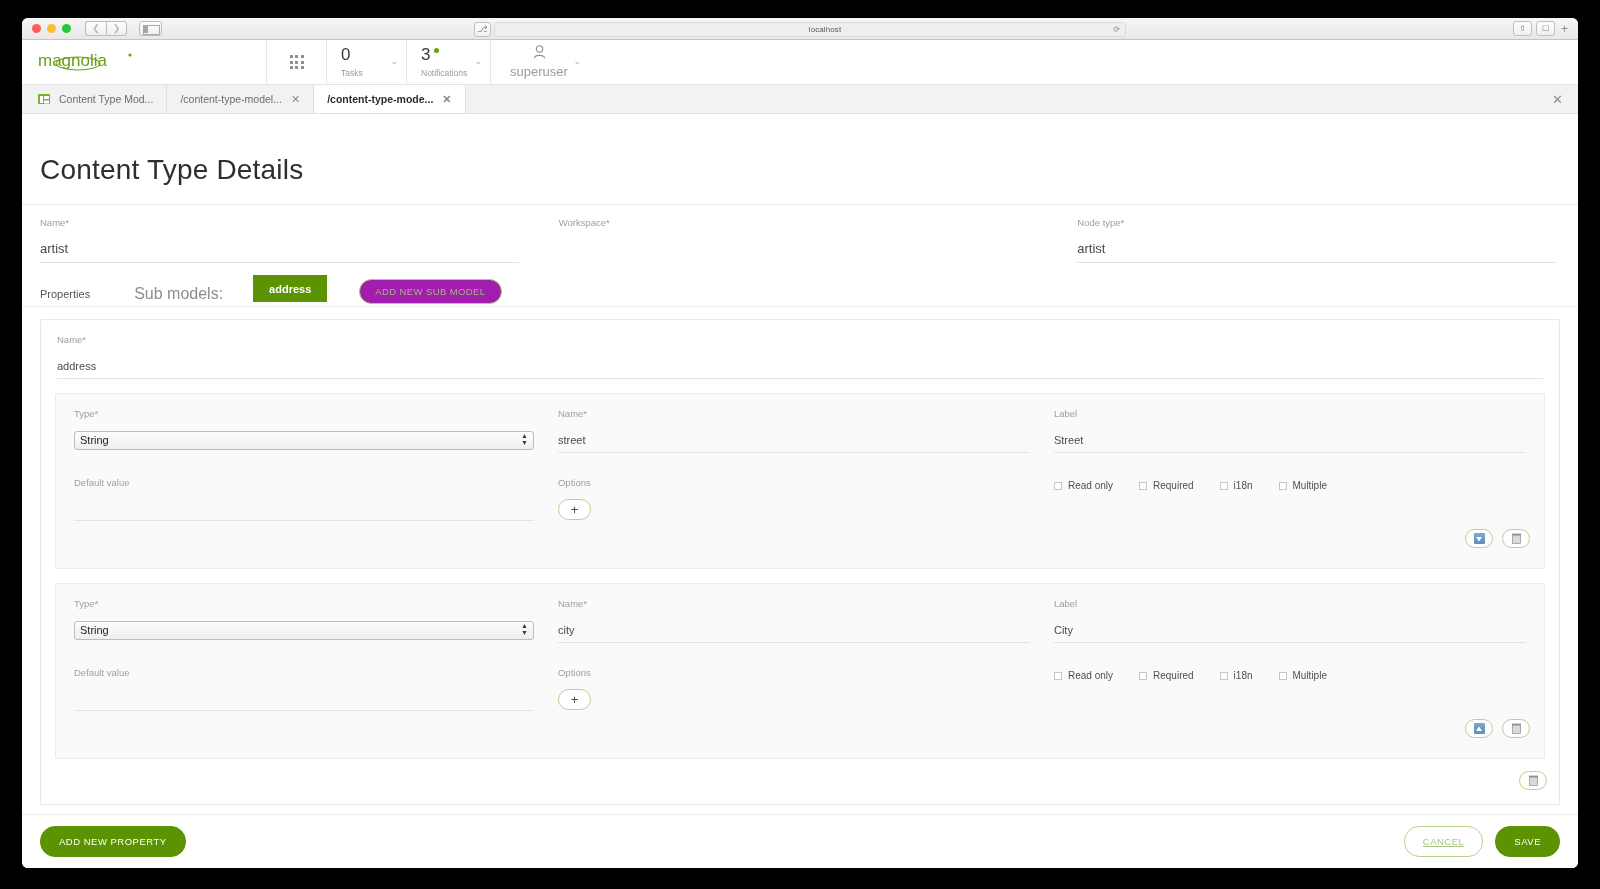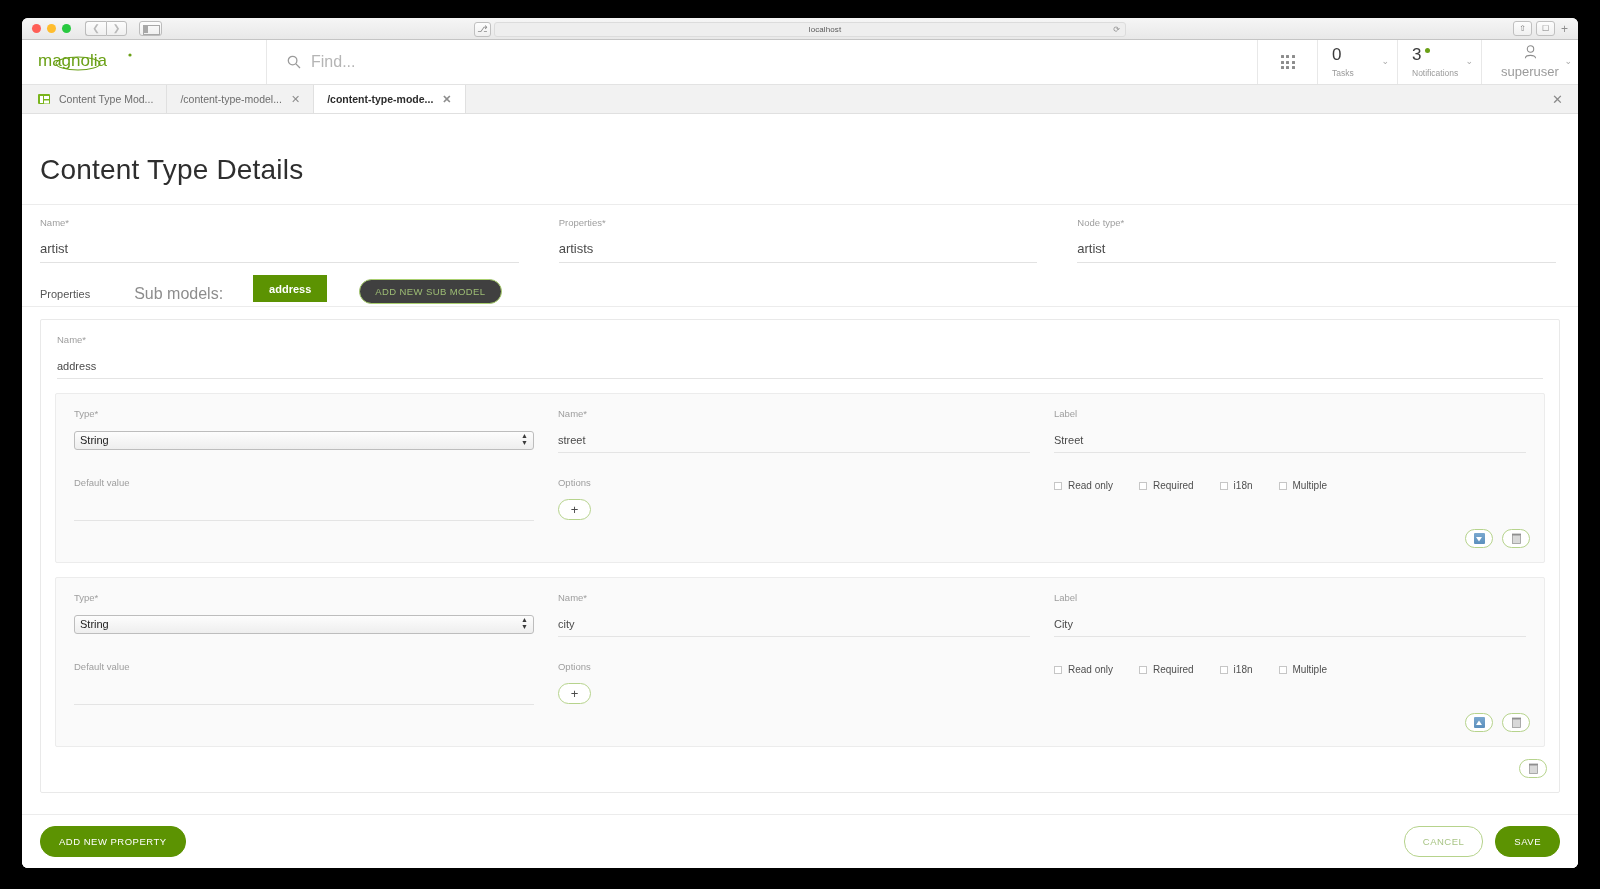--- a/index.html
+++ b/index.html
@@ -221,21 +221,21 @@
     align-self: stretch;
     display:flex; align-items:center;
     margin-top: -6px;
     height: 27px;
   }
   .sm-add {
     border: 1px solid #a9cf6e; border-radius: 14px;
     color: #9dbd74; font-size: 9.5px; letter-spacing: 0.4px;
     padding: 6px 15px;
     margin-left: 18px;
-    background: #404040;
+    background: #a21caf;
     margin-top: -4px;
   }
 
   
   .submodel-panel {
     margin: 12px 18px 0 18px;
     border: 1px solid #e9e9e9;
     border-radius: 2px;
     background: #fff;
     position: relative;
@@ -243,21 +243,21 @@
   }
   .sm-name-block { padding: 14px 16px 0 16px; }
   .sm-name-block .field-label { margin-bottom: 11px; }
 
   .prop-card {
     margin: 14px 14px 0 14px;
     background: #fafafa;
     border: 1px solid #ececec;
     border-radius: 2px;
     position: relative;
-    padding-bottom: 14px;
+    padding-bottom: 20px;
   }
   .prop-grid { display: flex; padding-top: 14px; }
   .pg-col { width: 33.333%; padding: 0 18px; }
   .pg-col.c2 { padding-left: 6px; }
   .pg-col.c3 { padding-left: 6px; }
 
   select.type-select {
     width: 100%; height: 19px;
     font-size: 11px; color: #222;
     font-family: "Liberation Sans", sans-serif;
@@ -340,21 +340,21 @@
   }
   .btn-pill {
     border-radius: 15px;
     font-size: 9.5px; letter-spacing: 0.5px;
     padding: 9px 18px;
     border: 1px solid transparent;
     background: #fff;
     cursor: default;
   }
   .btn-green { background: #5c9302; color: #fff; border-color: #5c9302; }
-  .btn-outline { border-color: #b6d38c; color: #a8c484; }
+  .btn-outline { border-color: #b6d38c; color: #a8c484; text-decoration: underline; }
   .footer-right { display:flex; gap: 12px; align-items:center; }
 </style>
 </head>
 <body>
 
 <div class="browser-window">
 
   <div class="browser-toolbar">
     <div class="traffic">
       <span class="dot red"></span>
@@ -386,29 +386,20 @@
 
     <div class="app-header">
       <div class="logo-box">
         <svg class="logo-svg" width="96" height="26" viewBox="0 0 96 26">
           <text x="0" y="17" font-family="Liberation Sans, sans-serif" font-size="17" font-weight="400" fill="#6aa016">magnolia</text>
           <ellipse cx="40" cy="14.5" rx="22" ry="6.5" fill="none" stroke="#6aa016" stroke-width="1.1"></ellipse>
           <circle cx="92" cy="6" r="1.6" fill="#6aa016"></circle>
         </svg>
       </div>
 
-      <div class="find-box">
-        <span class="find-icon">
-          <svg width="14" height="14" viewBox="0 0 14 14">
-              <circle cx="5.6" cy="5.6" r="4.3" fill="none" stroke="#9b9b9b" stroke-width="1.3"></circle>
-              <line x1="8.9" y1="8.9" x2="13" y2="13" stroke="#9b9b9b" stroke-width="1.3"></line>
-            </svg>
-        </span>
-        <span class="find-text">Find...</span>
-      </div>
 
       <div class="hdr-cell hdr-apps">
         <div class="apps-grid">
           <i></i>
             <i></i>
             <i></i>
             <i></i>
             <i></i>
             <i></i>
             <i></i>
@@ -465,22 +456,21 @@
     <div class="page">
 
       <div class="page-title">Content Type Details</div>
 
       <div class="top-fields">
         <div class="tf-col">
           <div class="field-label">Name*</div>
           <input class="field-input" value="artist" style="">
         </div>
         <div class="tf-col">
-          <div class="field-label">Properties*</div>
-          <input class="field-input" value="artists" style="">
+          <div class="field-label">Workspace*</div>
         </div>
         <div class="tf-col">
           <div class="field-label">Node type*</div>
           <input class="field-input" value="artist" style="">
         </div>
       </div>
 
       <div class="submodel-row">
         <span class="sm-properties">Properties</span>
         <span class="sm-label">Sub models:</span>

